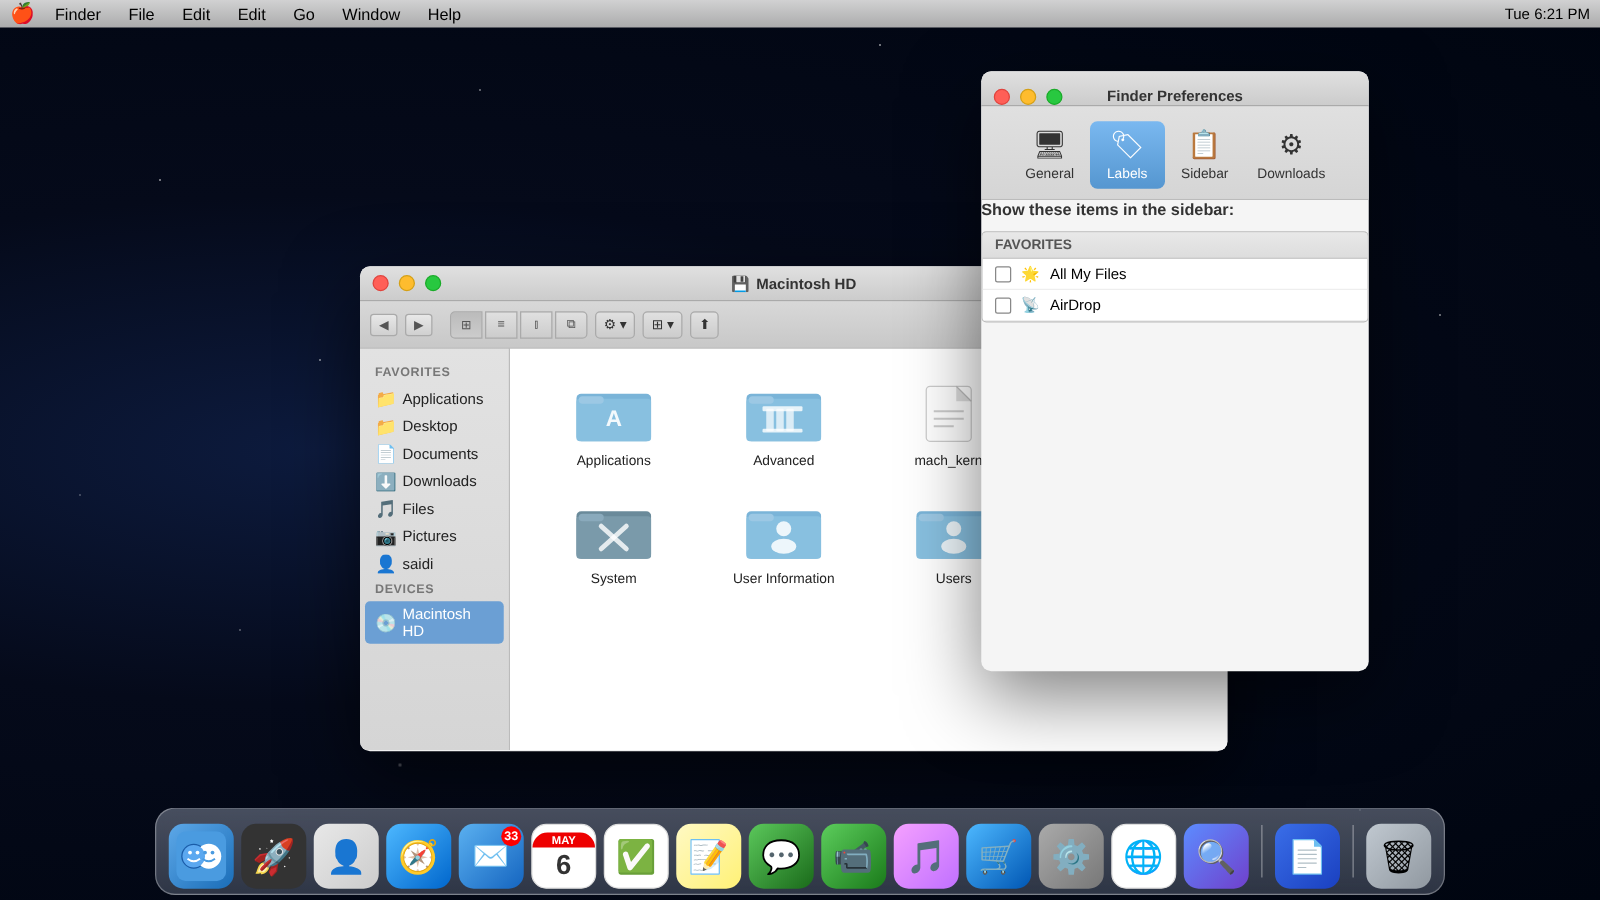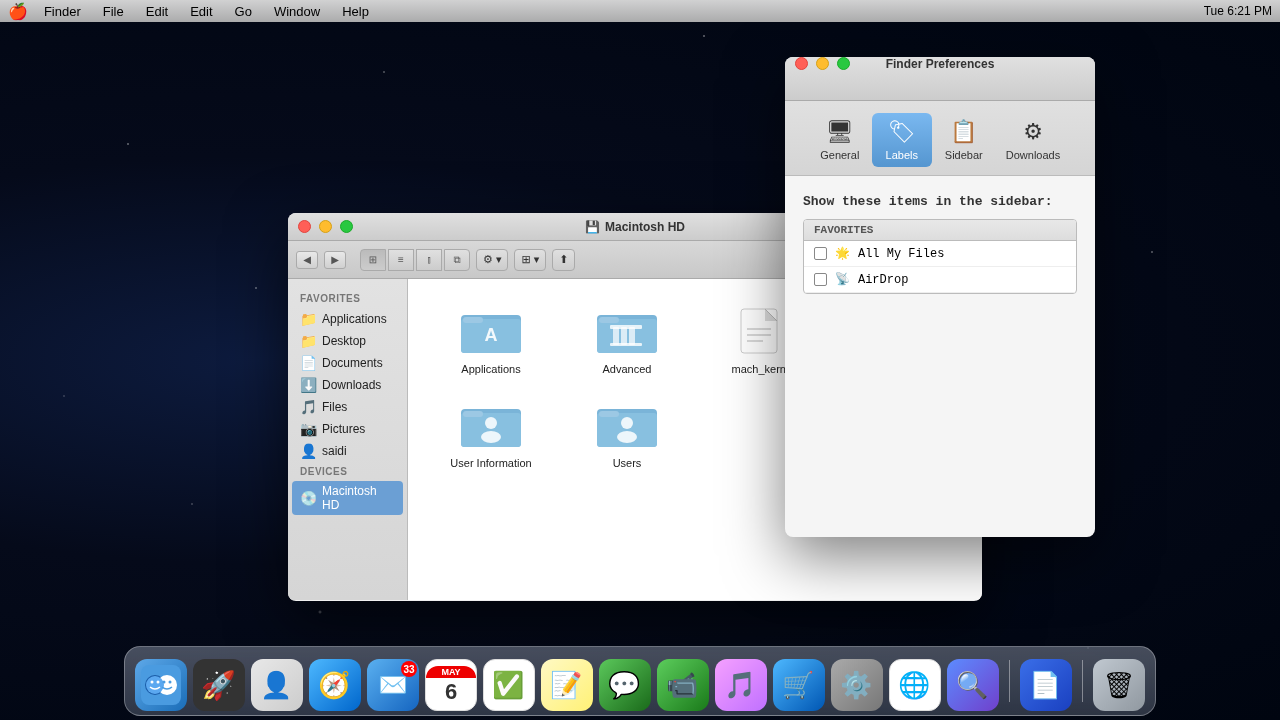--- a/index.html
+++ b/index.html
@@ -304,25 +304,25 @@
       left: 785px;
       width: 310px;
       height: 480px;
       background: #f5f5f5;
       border-radius: 8px;
       box-shadow: 0 20px 60px rgba(0,0,0,0.5);
       overflow: hidden;
       z-index: 60;
     }
     .prefs-titlebar {
-      height: 44px;
+      height: 28px;
       background: linear-gradient(to bottom, #e0e0e0, #cccccc);
       border-bottom: 1px solid #aaa;
       display: flex;
-      align-items: flex-start;
+      align-items: flex-end;
       padding: 0 10px;
       gap: 8px;
       position: relative;
     }
     .prefs-title {
       position: absolute;
       left: 50%;
       transform: translateX(-50%);
       font-size: 12px;
       font-weight: 600;
@@ -349,23 +349,22 @@
       gap: 4px;
     }
     .prefs-tab.active {
       background: linear-gradient(to bottom, #7ab8f0, #5596d0);
       color: white;
     }
     .prefs-tab-icon {
       font-size: 22px;
     }
     .prefs-content {
-      padding: 18px;
+      padding: 0;
       font-size: 13px;
-      font-family: Liberation Mono, monospace;
     }
     .prefs-section-title {
       font-size: 13px;
       font-weight: 600;
       color: #333;
       margin-bottom: 10px;
     }
     .prefs-list {
       background: white;
       border: 1px solid #bbb;
@@ -537,20 +536,31 @@
 
         <div class="file-item">
           <svg width="60" height="50">
             <rect x="0" y="8" width="60" height="38" rx="4" ry="4" fill="#7ab4d8"></rect>
             <rect x="0" y="12" width="60" height="34" rx="3" ry="3" fill="#88c0e0"></rect>
             <rect x="2" y="10" width="20" height="6" rx="3" ry="3" fill="#9cc8e4"></rect>
           </svg>
           <span class="file-label">opt</span>
         </div>
 
+        <div class="file-item">
+          <svg width="60" height="50">
+            <rect x="0" y="8" width="60" height="38" rx="4" ry="4" fill="#6a8a9a"></rect>
+            <rect x="0" y="12" width="60" height="34" rx="3" ry="3" fill="#7a9aaa"></rect>
+            <rect x="2" y="10" width="20" height="6" rx="3" ry="3" fill="#8aaabc"></rect>
+
+            <line x1="20" y1="20" x2="40" y2="38" stroke="rgba(255,255,255,0.8)" stroke-width="4" stroke-linecap="round"></line>
+            <line x1="40" y1="20" x2="20" y2="38" stroke="rgba(255,255,255,0.8)" stroke-width="4" stroke-linecap="round"></line>
+          </svg>
+          <span class="file-label">System</span>
+        </div>
 
         <div class="file-item">
           <svg width="60" height="50">
             <rect x="0" y="8" width="60" height="38" rx="4" ry="4" fill="#7ab4d8"></rect>
             <rect x="0" y="12" width="60" height="34" rx="3" ry="3" fill="#88c0e0"></rect>
             <rect x="2" y="10" width="20" height="6" rx="3" ry="3" fill="#9cc8e4"></rect>
 
             <circle cx="30" cy="22" r="6" fill="rgba(255,255,255,0.85)"></circle>
             <ellipse cx="30" cy="36" rx="10" ry="6" fill="rgba(255,255,255,0.85)"></ellipse>
           </svg>

